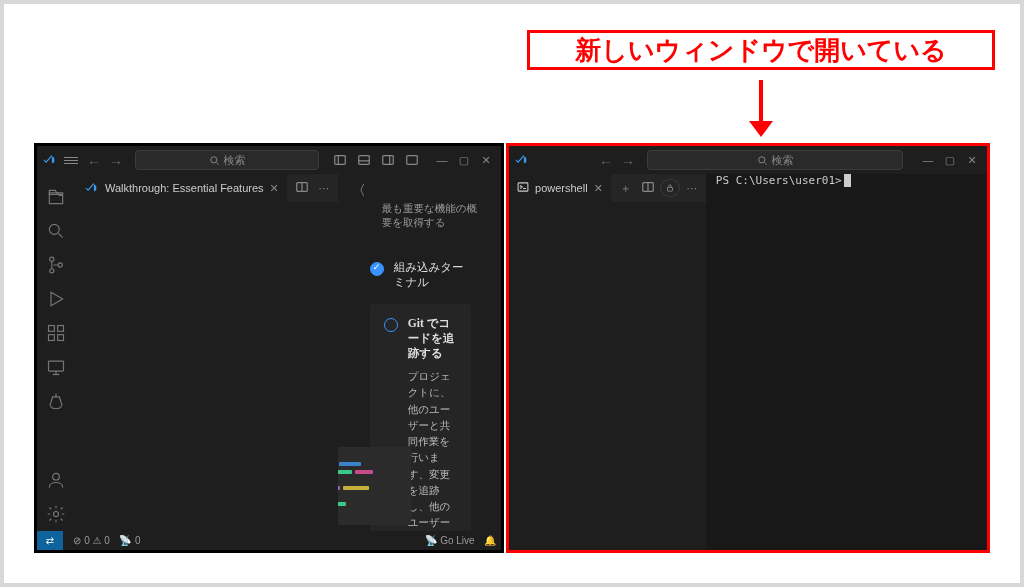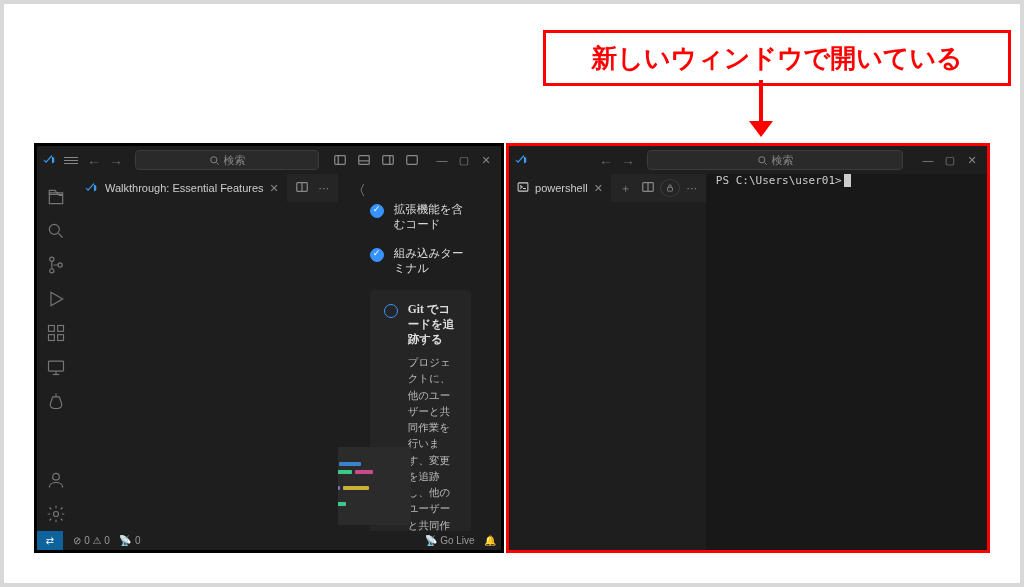--- a/index.html
+++ b/index.html
@@ -9,23 +9,23 @@
   background: #fff;
   font-family: "Segoe UI", "Meiryo", sans-serif;
   font-size: 11px;
   color: #ccc;
   position: relative;
   border: 4px solid #d8d8d8;
 }
 .callout {
   position: absolute;
   top: 26px;
-  left: 539px;
+  left: 523px;
   width: 468px;
-  height: 56px;
+  height: 40px;
   border: 3px solid #ff0000;
   color: #ff0000;
   font-size: 26px;
   font-weight: bold;
   display: flex;
   align-items: center;
   justify-content: center;
   background: #fff;
 }
 .arrow {
@@ -384,26 +384,23 @@
             <span><svg width="14" height="14" viewBox="0 0 16 16">
                   <rect x="2" y="3" width="12" height="10" rx="1"></rect>
                   <line x1="8" y1="3" x2="8" y2="13"></line>
                 </svg></span>
             <span>⋯</span>
           </div>
         </div>
 
         <div class="walkthrough">
           <div class="back-chev">〈</div>
+          <div class="wt-sub">最も重要な機能の概要を取得する</div>
 
           <div class="steps">
-            <div class="step">
-              <div class="dot done"></div>
-              <div class="label">拡張機能を含むコード</div>
-            </div>
             <div class="step">
               <div class="dot done"></div>
               <div class="label">組み込みターミナル</div>
             </div>
 
             <div class="step-card">
               <div class="step">
                 <div class="dot open"></div>
                 <div class="label">Git でコードを追跡する</div>
               </div>

